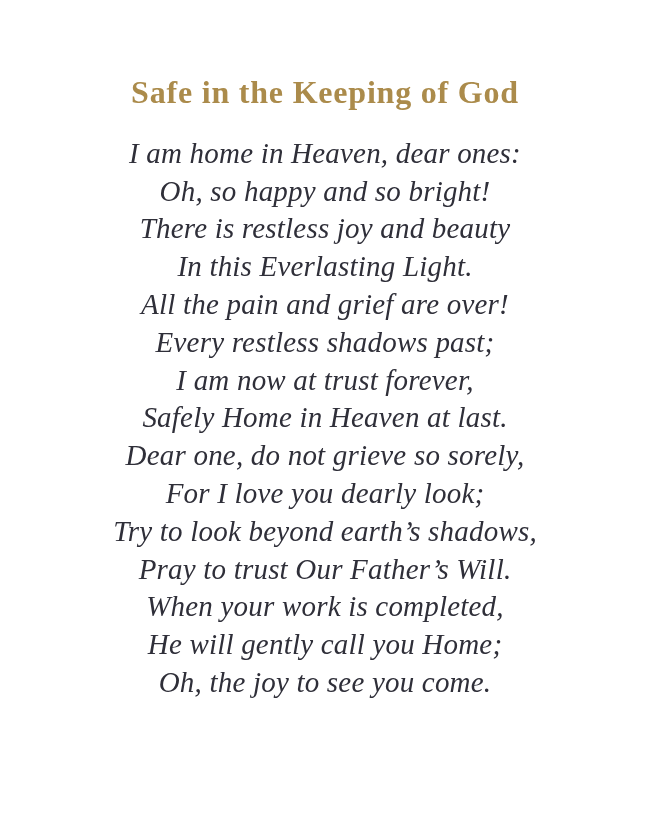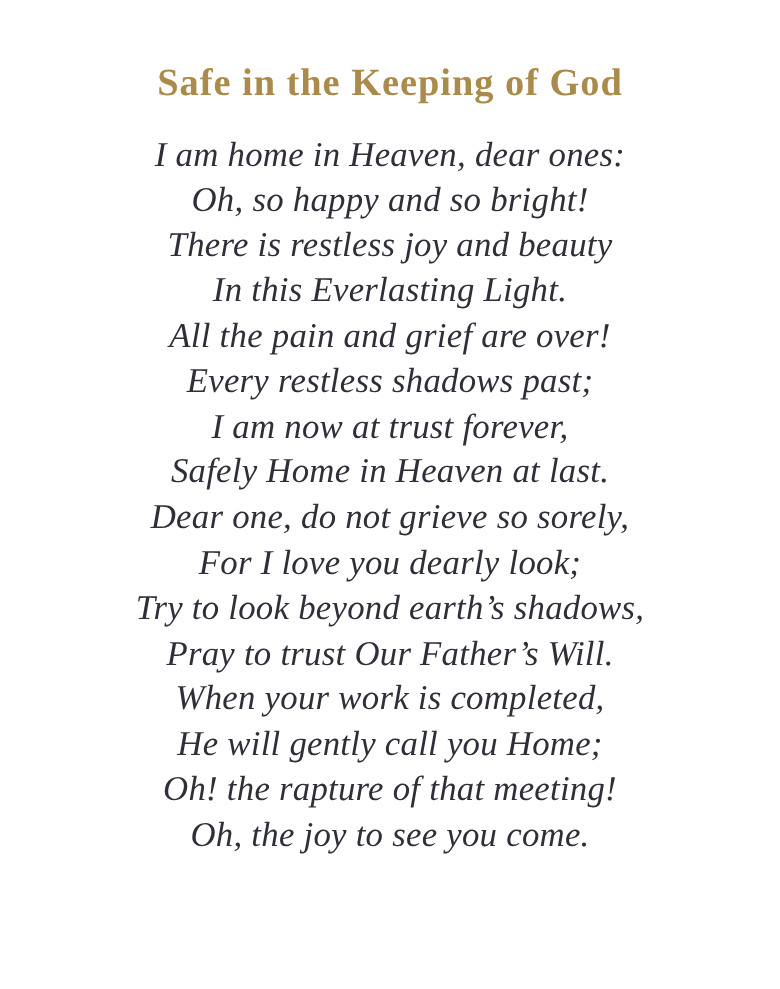--- a/index.html
+++ b/index.html
@@ -8,21 +8,21 @@
     background: #ffffff;
   }
   .page {
     position: relative;
     width: 650px;
     height: 824px;
     margin: 0 auto;
     background: var(--bg, #ffffff);
     overflow: hidden;
     box-sizing: border-box;
-    padding-top: 50px;
+    padding-top: 74px;
     text-align: center;
     font-family: "Liberation Serif", serif;
   }
   .title {
     margin: 0 0 24px 0;
     font-family: "Liberation Serif", serif;
     font-size: 32px;
     font-weight: 700;
     font-style: normal;
     letter-spacing: 0.8px;
@@ -54,16 +54,15 @@
       <div class="line">All the pain and grief are over!</div>
       <div class="line">Every restless shadows past;</div>
       <div class="line">I am now at trust forever,</div>
       <div class="line">Safely Home in Heaven at last.</div>
       <div class="line">Dear one, do not grieve so sorely,</div>
       <div class="line">For I love you dearly look;</div>
       <div class="line">Try to look beyond earth’s shadows,</div>
       <div class="line">Pray to trust Our Father’s Will.</div>
       <div class="line">When your work is completed,</div>
       <div class="line">He will gently call you Home;</div>
-      <div class="line">Oh! the rapture of that meeting!</div>
       <div class="line">Oh, the joy to see you come.</div>
     </div>
 </div>
 
 </body></html>

